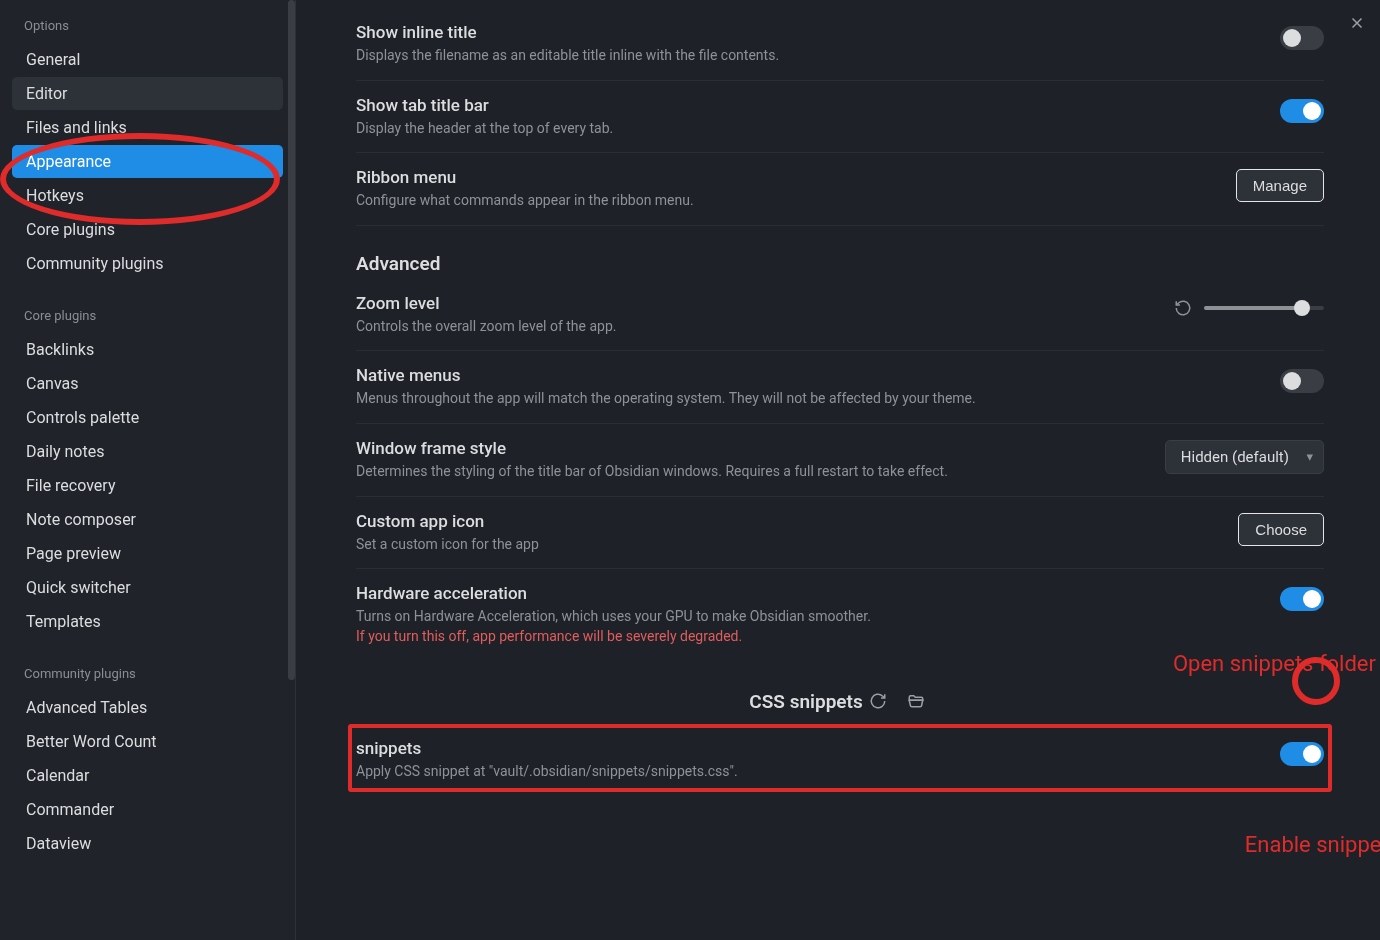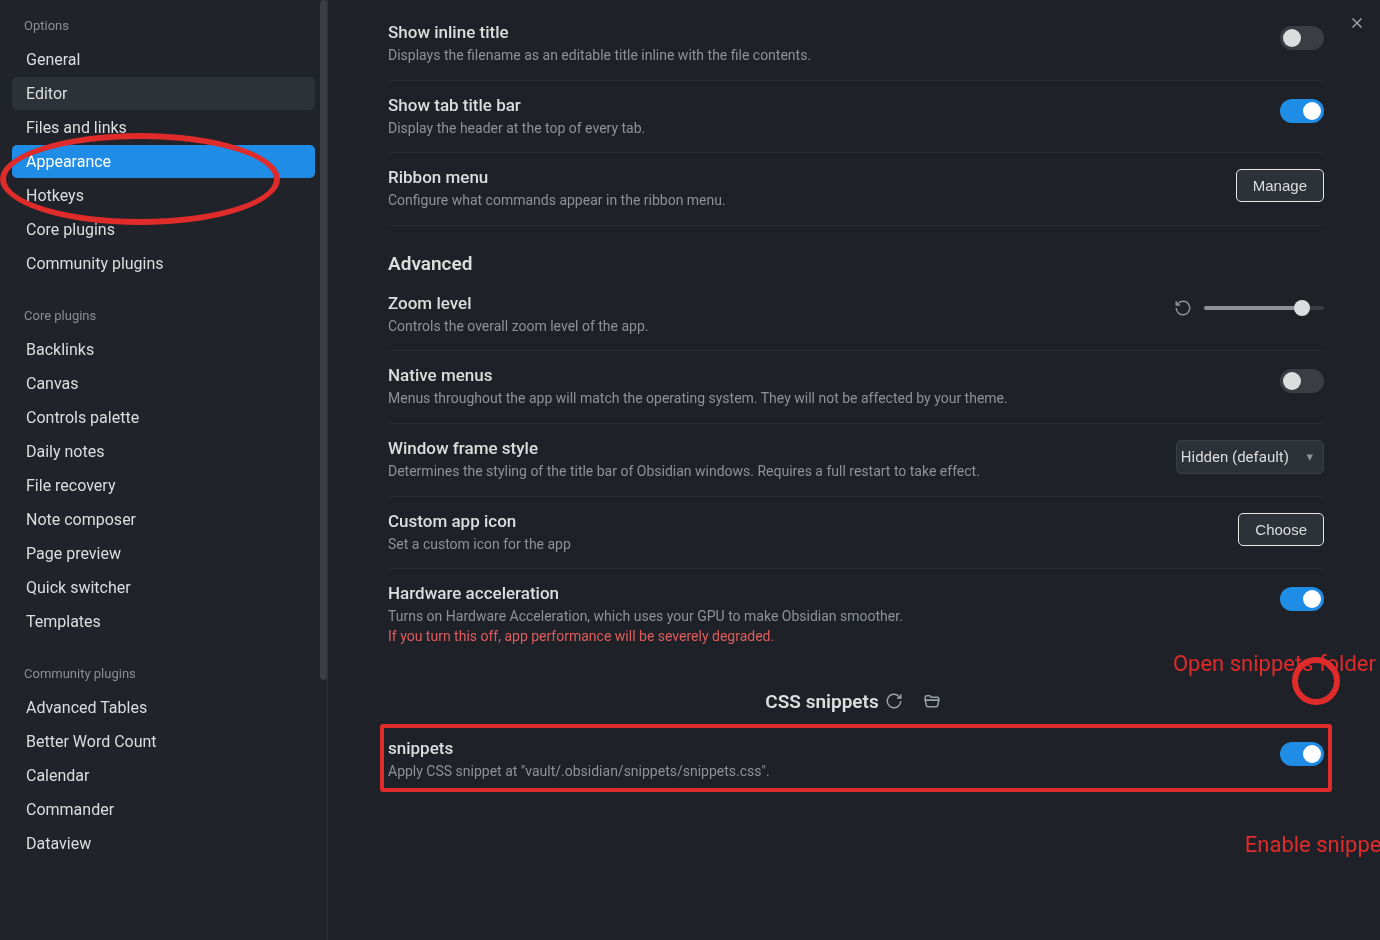--- a/index.html
+++ b/index.html
@@ -7,21 +7,21 @@
     background: #1e2127;
     color: #dcddde;
     font-family: -apple-system, BlinkMacSystemFont, "Segoe UI", Roboto, sans-serif;
     font-size: 15px;
     width: 1380px;
     height: 940px;
     overflow: hidden;
     display: flex;
   }
   .sidebar {
-    width: 328px;
+    width: 296px;
     background: #20232a;
     padding: 14px 12px 14px 12px;
     overflow-y: auto;
     border-right: 1px solid #2d3138;
   }
   .section-header {
     color: #8a8e94;
     font-size: 13px;
     padding: 4px 12px 10px 12px;
     font-weight: 400;
@@ -129,21 +129,21 @@
     cursor: pointer;
     flex-shrink: 0;
     margin-top: 2px;
   }
 
   .select {
     background: #2d3138;
     color: #dcddde;
     border: 1px solid #3a3d44;
     border-radius: 5px;
-    padding: 7px 34px 7px 4px;
+    padding: 7px 34px 7px 15px;
     font-size: 15px;
     cursor: pointer;
     position: relative;
     flex-shrink: 0;
     margin-top: 2px;
   }
   .select::after {
     content: "▾";
     position: absolute;
     right: 10px; top: 50%;

